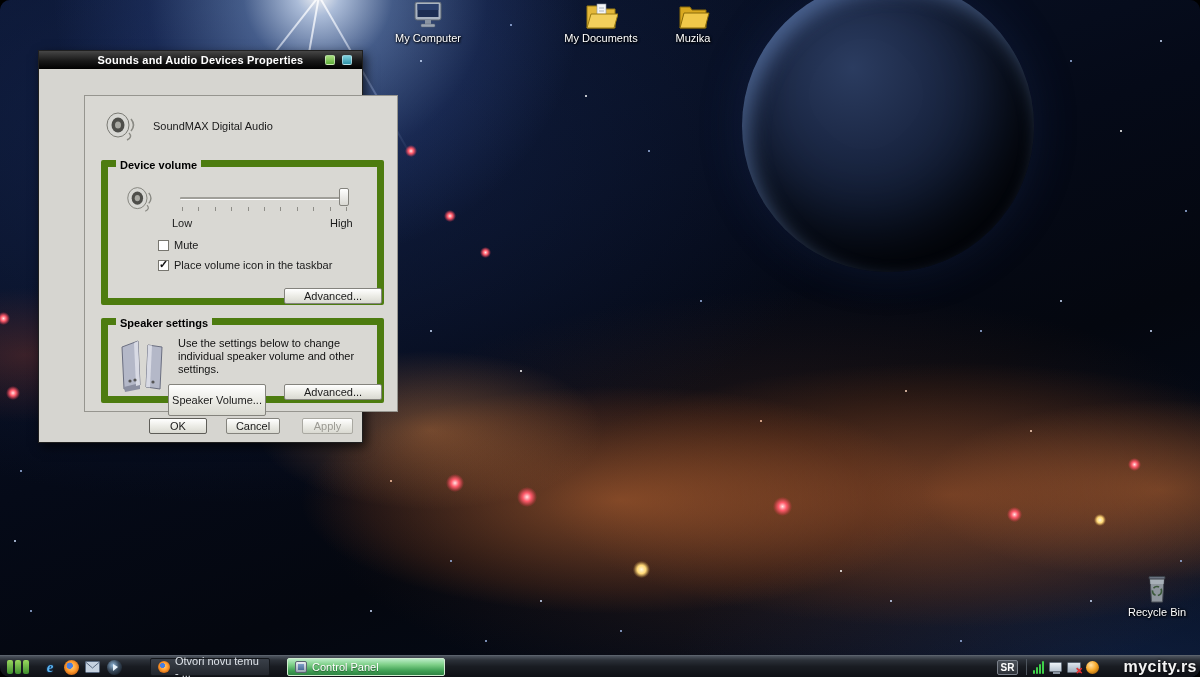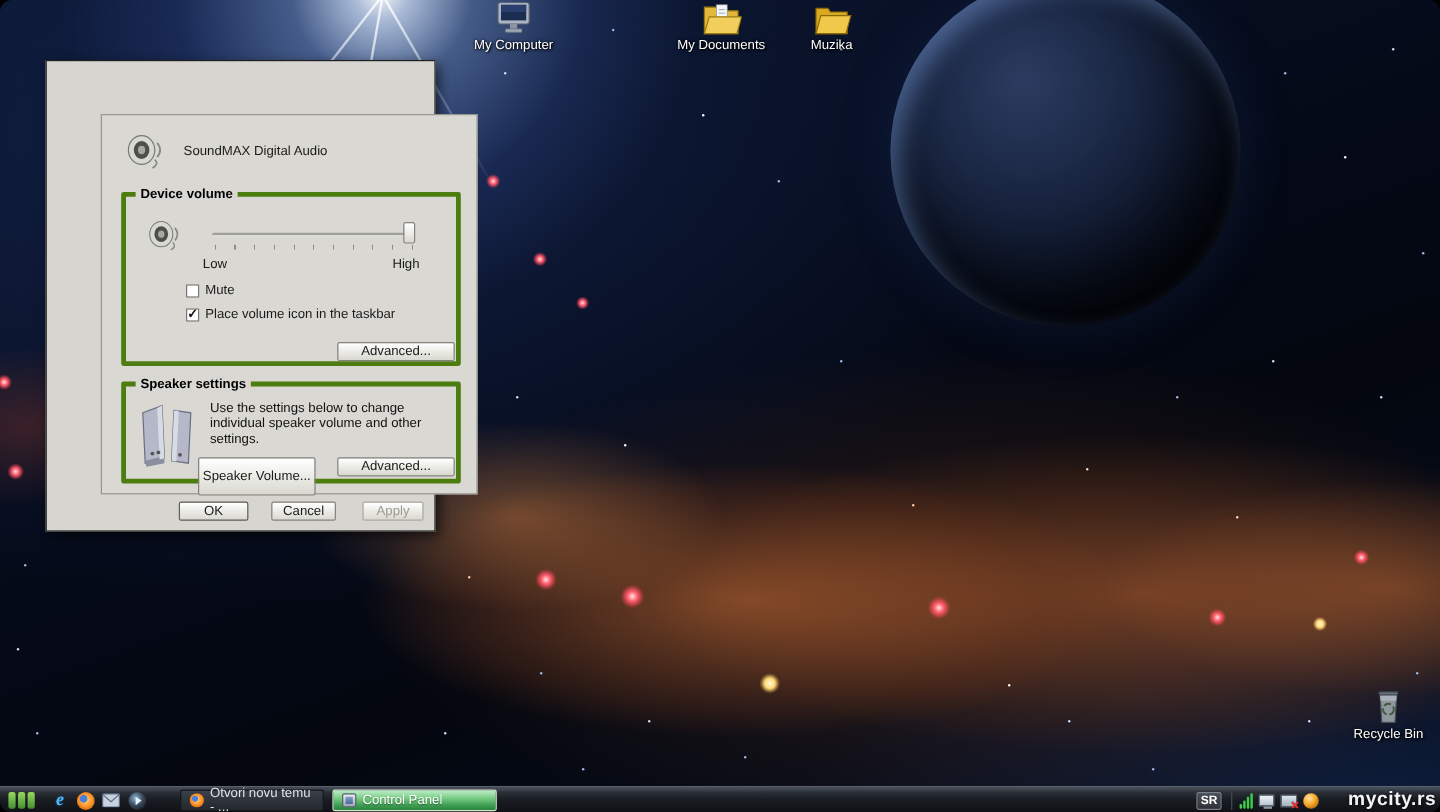--- a/index.html
+++ b/index.html
@@ -71,21 +71,21 @@
   .tb-help{right:27px;background:linear-gradient(#a8dd7f,#5fae3a);}
   .tb-close{right:10px;background:linear-gradient(#7fd0dd,#2f93a8);}
   .tabs{position:absolute;left:6px;top:26px;height:19px;display:flex;align-items:flex-end;}
   .tab{height:17px;line-height:16px;padding:0 10px;background:linear-gradient(#dcdbd6,#cbcac4);
     border:1px solid #96958f;border-bottom:none;border-radius:3px 3px 0 0;margin-right:1px;color:#2a2a2a;}
   .tab.active{height:20px;line-height:19px;background:linear-gradient(#f0f0ec,#dcdbd6);
     border-top:2px solid #4fae74;color:#000;position:relative;z-index:2;}
   .page{position:absolute;left:5px;top:44px;width:314px;height:317px;background:#d9d8d3;border:1px solid #96958f;margin-left:40px;}
 
   .dev-row{position:absolute;left:20px;top:14px;display:flex;align-items:center;gap:16px;}
-  .group{position:absolute;border:4px solid #4d7c0f;border-radius:2px;}
+  .group{position:absolute;border:7px solid #4d7c0f;border-radius:2px;}
   .group-label{position:absolute;top:-8px;left:8px;background:#d9d8d3;padding:0 4px;font-weight:bold;color:#000;}
   .grp-volume{left:16px;top:64px;width:283px;height:145px;}
   .grp-speaker{left:16px;top:222px;width:283px;height:85px;}
 
   .slider-track{position:absolute;left:72px;top:30px;width:168px;height:3px;
     background:#a09f99;border-bottom:1px solid #fff;border-radius:1px;}
   .slider-thumb{position:absolute;left:231px;top:21px;width:10px;height:18px;border-radius:2px;
     background:linear-gradient(#fff,#d9d8d2);border:1px solid #84837d;cursor:pointer;}
   .ticks{position:absolute;left:74px;top:40px;width:166px;height:4px;
     background:repeating-linear-gradient(to right,#8e8d87 0 1px,transparent 1px 16.4px);}
@@ -121,21 +121,21 @@
   .ff-ball{width:15px;height:15px;border-radius:50%;
     background:radial-gradient(circle at 38% 38%,#4a7fe0 0 22%,transparent 26%),
                radial-gradient(circle at 50% 45%,#ffd27a 0%,#ff9a2e 45%,#c05a0c 85%);}
   .ql-mail{left:84px;}
   .ql-mp{left:106px;}
   .mp-ball{width:15px;height:15px;border-radius:50%;background:radial-gradient(circle at 40% 35%,#8fb6d8 0%,#394a5c 45%,#10151c 90%);position:relative;}
   .mp-ball::after{content:"";position:absolute;left:6px;top:4px;border-left:5px solid #e8f2fa;border-top:3px solid transparent;border-bottom:4px solid transparent;}
   .taskbtn{position:absolute;top:2px;height:18px;border-radius:2px;display:flex;align-items:center;gap:5px;
     padding:0 7px;font-size:11px;cursor:pointer;}
   .task1{left:150px;width:120px;background:linear-gradient(#3a4049,#23272e);border:1px solid #14171c;color:#dde2e8;}
-  .task2{left:277px;width:137px;background:linear-gradient(#b9ecc6,#7fd089 35%,#3d9e52 75%,#2f8344);
+  .task2{left:287px;width:158px;background:linear-gradient(#b9ecc6,#7fd089 35%,#3d9e52 75%,#2f8344);
     border:1px solid #cfeccf;color:#fff;text-shadow:0 1px 1px rgba(0,0,0,.45);}
   .ff-mini{width:12px;height:12px;border-radius:50%;flex:none;
     background:radial-gradient(circle at 38% 38%,#4a7fe0 0 22%,transparent 26%),
                radial-gradient(circle at 50% 45%,#ffd27a 0%,#ff9a2e 45%,#c05a0c 85%);}
   .cp-mini{width:12px;height:12px;flex:none;border-radius:2px;background:linear-gradient(#e8ecf2,#9aa6b4);
     border:1px solid #5a6470;position:relative;}
   .cp-mini::after{content:"";position:absolute;inset:2px;background:
     linear-gradient(#7ea0c8,#4a6a94);}
   .tray{position:absolute;right:0;top:0;height:22px;display:flex;align-items:center;}
   .tray-sep{width:1px;height:16px;background:#000;border-right:1px solid #4e555e;margin-right:6px;}
@@ -212,20 +212,25 @@
     <svg class="ic" width="24" height="30" viewBox="0 0 24 30">
       <path d="M5 4 L19 4 L17.5 28 L6.5 28 Z" fill="#8f969e" stroke="#4a5058"></path>
       <path d="M5 4 L19 4 L18.6 10 L5.4 10 Z" fill="#a8b0b8"></path>
       <rect x="4" y="2.5" width="16" height="2.5" rx="1" fill="#6a7280" stroke="#3a4048"></rect>
       <circle cx="12" cy="17" r="4.5" fill="none" stroke="#3d5a3d" stroke-width="1.6" stroke-dasharray="6 2.4"></circle>
     </svg>
     <div class="lbl">Recycle Bin</div>
   </div>
 
   <div class="dialog">
+    <div class="titlebar">
+      <span class="ttl">Sounds and Audio Devices Properties</span>
+      <span class="tb-btn tb-help"></span>
+      <span class="tb-btn tb-close"></span>
+    </div>
 
 
     <div class="page">
 
       <div class="dev-row">
         <svg width="32" height="32" viewBox="0 0 32 32">
           <ellipse cx="13" cy="15" rx="11" ry="12" fill="#d8d8d4" stroke="#7a7a74"></ellipse>
           <ellipse cx="13" cy="15" rx="6.5" ry="7.5" fill="#4e4e4a"></ellipse>
           <ellipse cx="13" cy="15" rx="3" ry="3.5" fill="#a8a8a2"></ellipse>
           <path d="M26 9 q5 6 0 12" fill="none" stroke="#8a8a84" stroke-width="1.6"></path>

